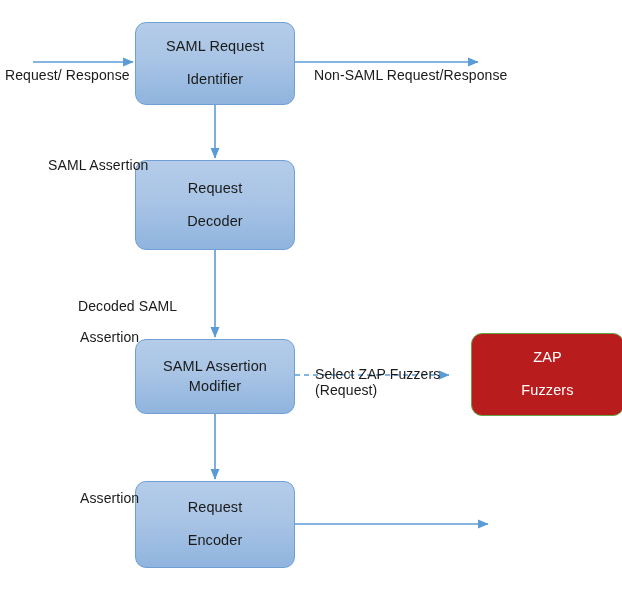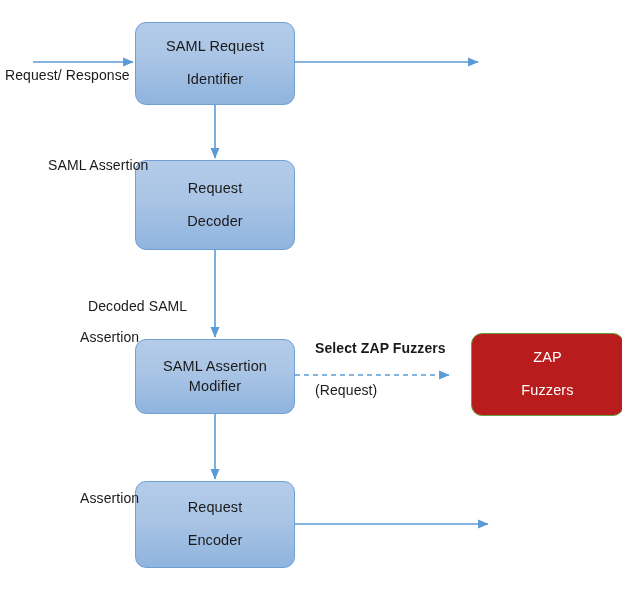--- a/index.html
+++ b/index.html
@@ -133,25 +133,26 @@
     <div class="node-line">Encoder</div>
   </div>
 
   <div class="node node-green gap-wide" style="left:451px; top:333px; width:153px; height:83px;">
     <div class="node-line">ZAP</div>
     <div class="node-line">Fuzzers</div>
   </div>
 
   <div class="edge-label" style="left:5px; top:31px;">Request/ Response</div>
 
+  <div class="edge-label" style="left:314px; top:31px;">Non-SAML Request/Response</div>
 
   <div class="edge-label" style="left:48px; top:121px;">SAML Assertion</div>
 
-  <div class="edge-label" style="left:88px; top:262px;">Decoded SAML</div>
+  <div class="edge-label" style="left:78px; top:262px;">Decoded SAML</div>
   <div class="edge-label" style="left:80px; top:293px;">Assertion</div>
 
-  <div class="edge-label" style="left:315px; top:304px;font-weight:bold;">Select ZAP Fuzzers</div>
+  <div class="edge-label" style="left:315px; top:330px;">Select ZAP Fuzzers</div>
   <div class="edge-label" style="left:315px; top:346px;">(Request)</div>
 
   <div class="edge-label" style="left:80px; top:454px;">Assertion</div>
 
 
 </div>
 
 </body></html>

